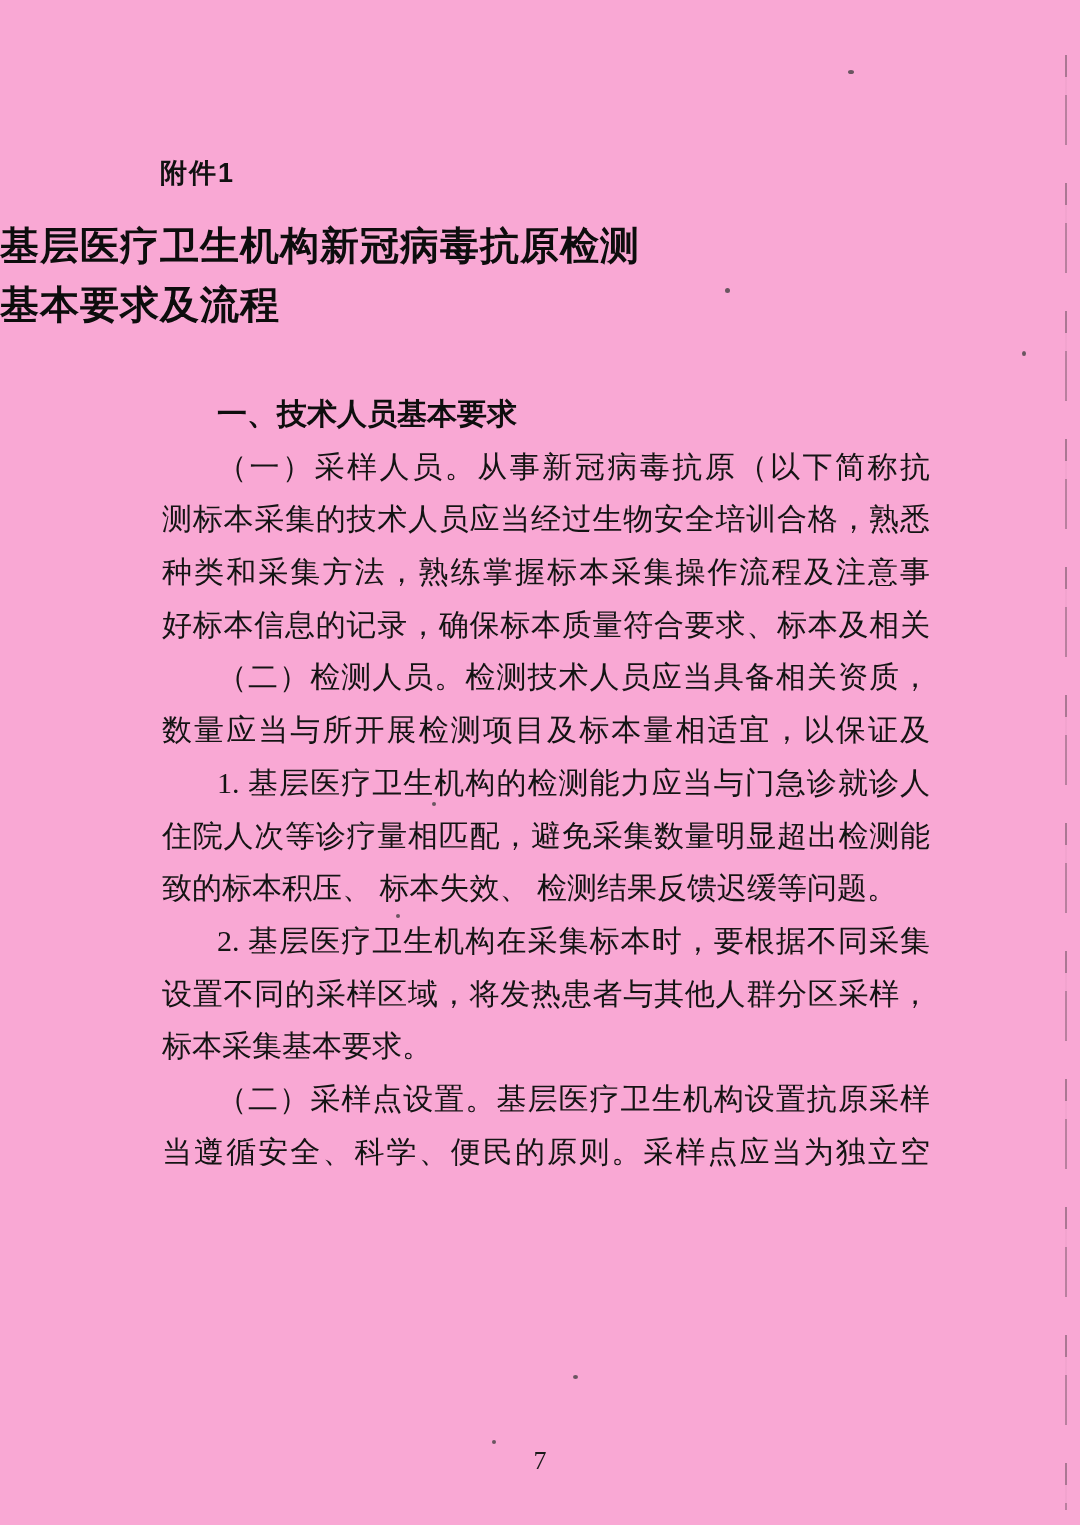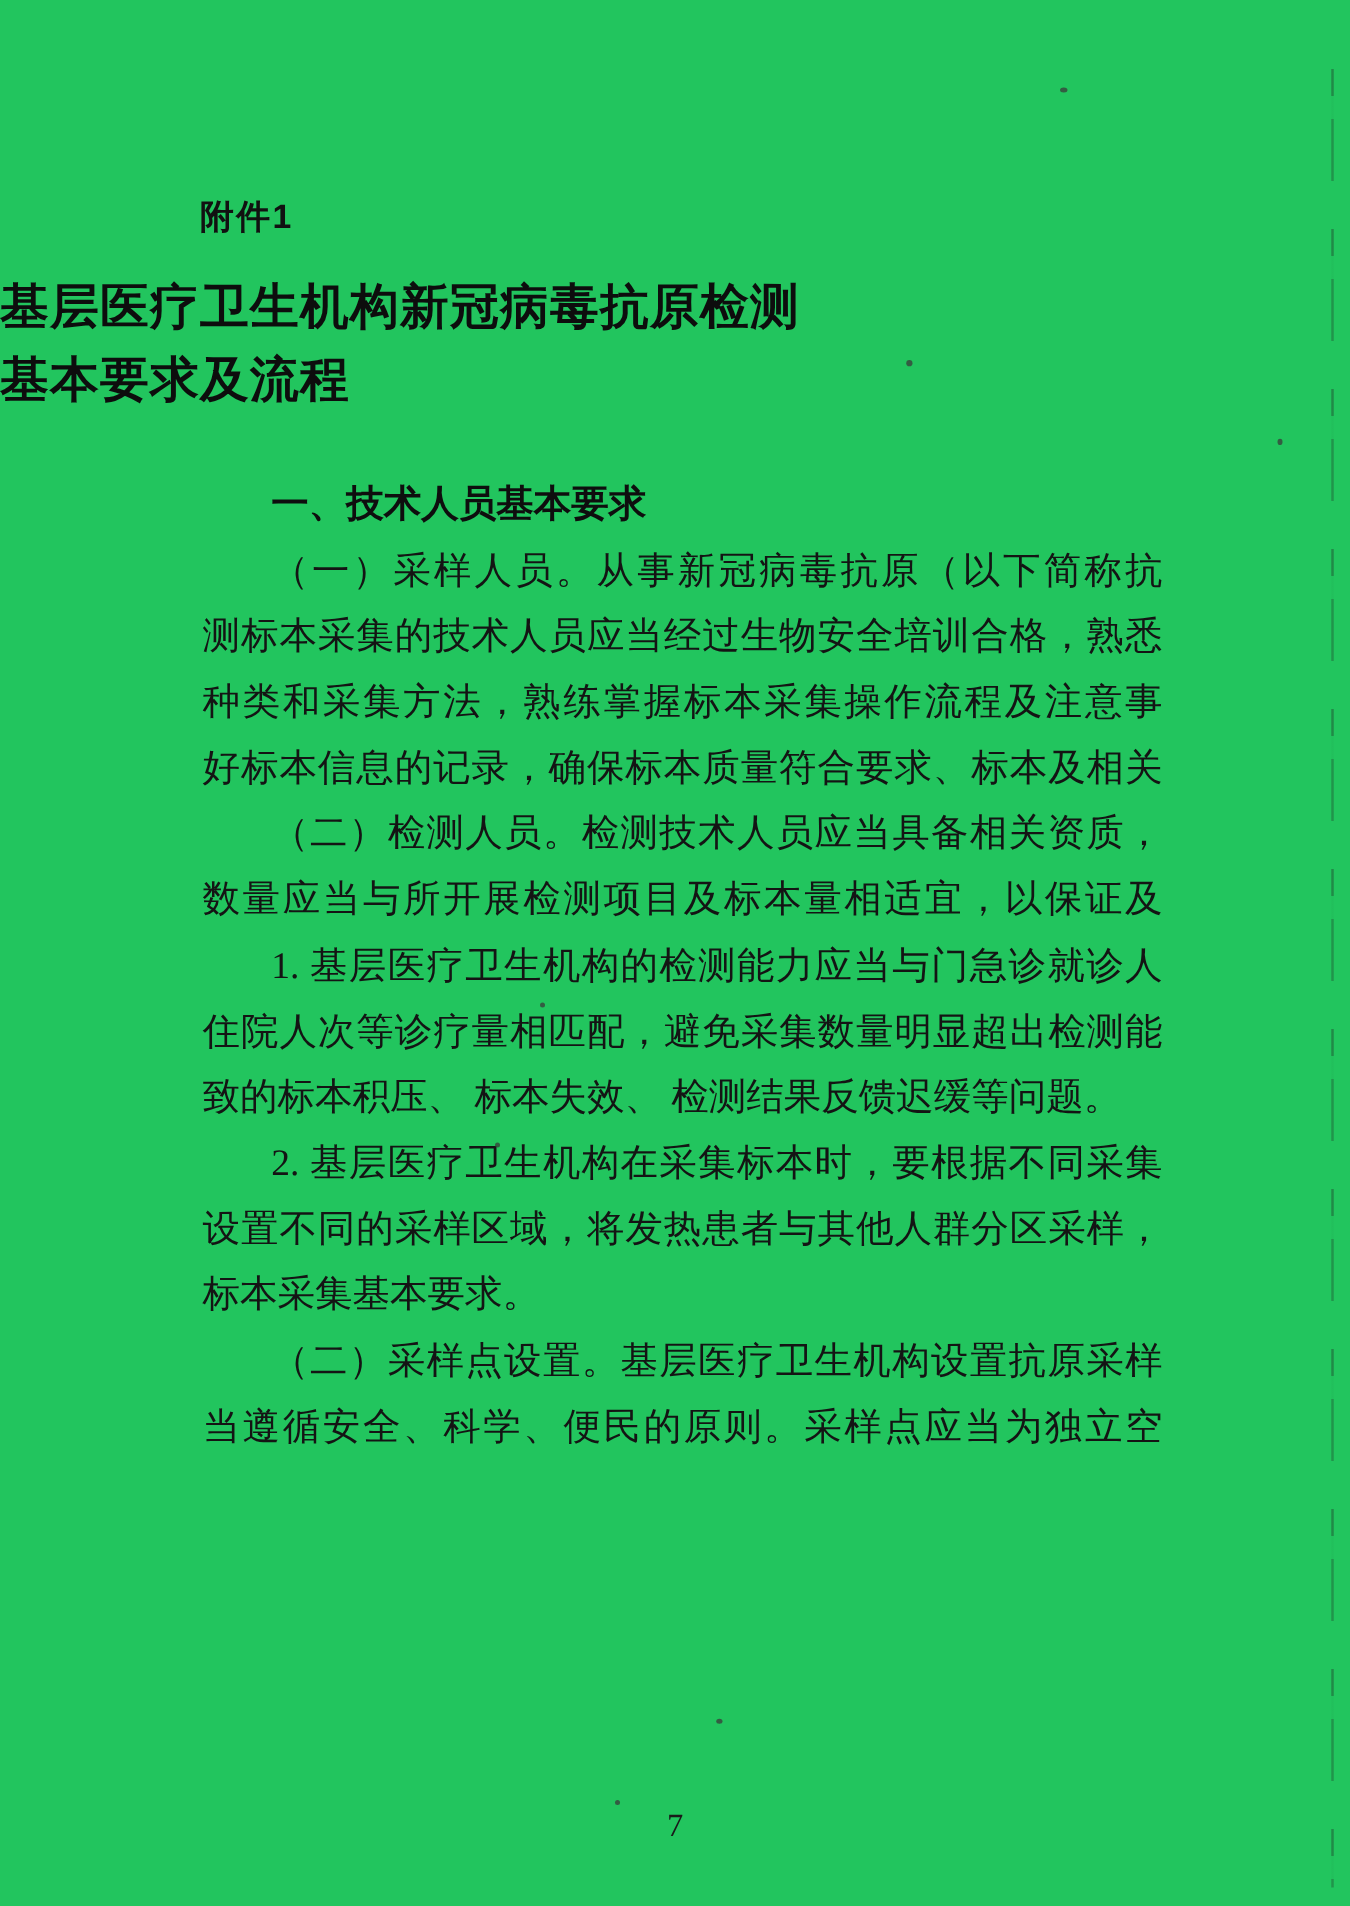--- a/index.html
+++ b/index.html
@@ -6,21 +6,21 @@
     margin: 0; padding: 0;
     width: 1080px; height: 1525px;
     background: #fdfdfc;
     overflow: hidden;
     font-family: "Liberation Serif", "DejaVu Serif", serif;
     color: #161616;
   }
   .page {
     position: relative;
     width: 1080px; height: 1525px;
-    background: #22c55e;
+    background: #f9a8d4;
   }
   .attachment {
     position: absolute;
     left: 160px; top: 155px;
     font-family: "Liberation Sans", "DejaVu Sans", sans-serif;
     font-weight: 700;
     font-size: 27px;
     letter-spacing: 2px;
     color: #111;
   }
@@ -30,21 +30,21 @@
     width: 1080px;
     text-align: left;
     font-weight: 700;
     font-size: 39px;
     line-height: 59px;
     letter-spacing: 1px;
     color: #0d0d0d;
   }
   .body-col {
     position: absolute;
-    left: 162px; top: 378px;
+    left: 162px; top: 388px;
     width: 768px;
   }
   .line {
     height: 52.7px;
     line-height: 52.7px;
     font-size: 30px;
     white-space: nowrap;
     color: #141414;
   }
   .line.jst {

